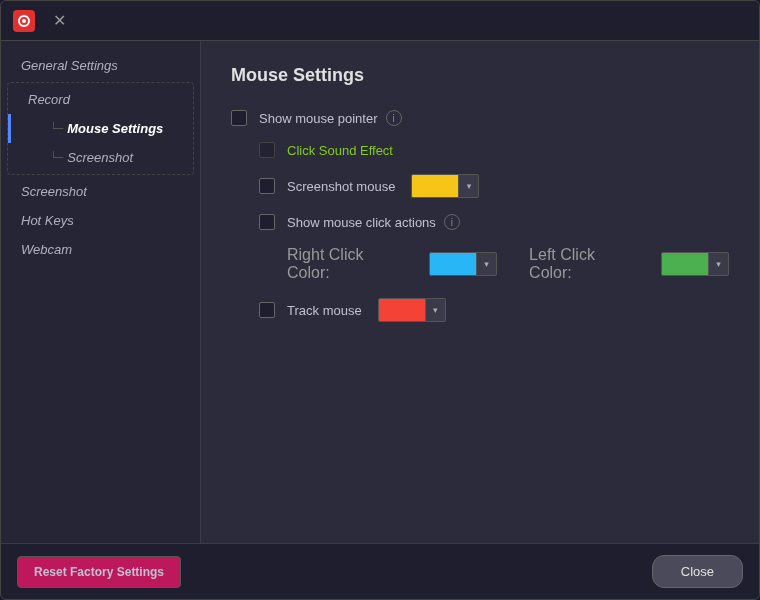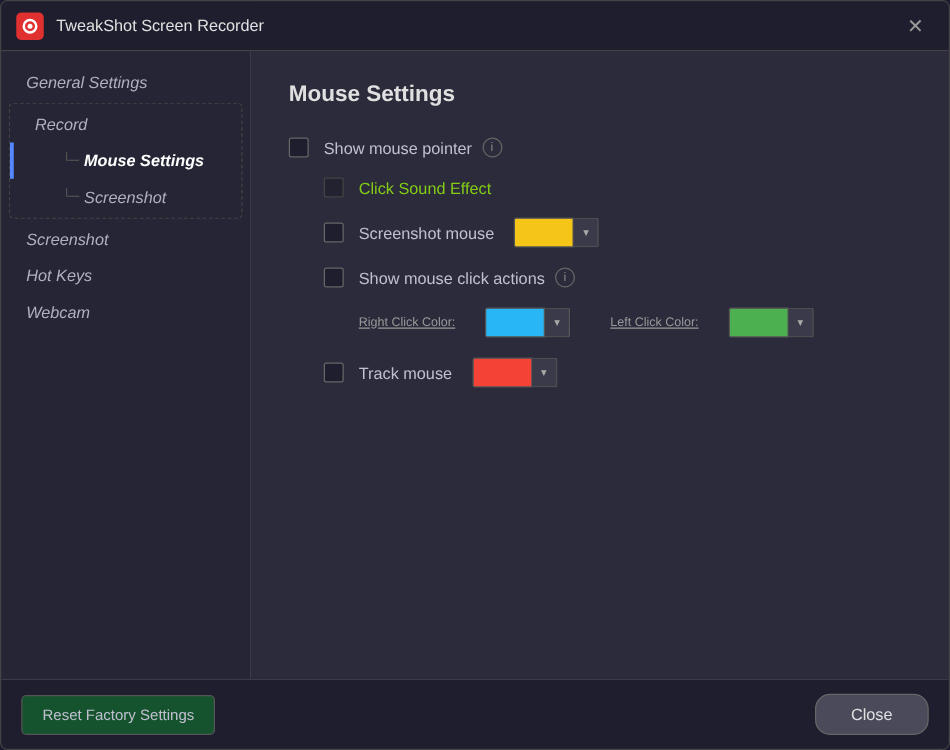--- a/index.html
+++ b/index.html
@@ -223,44 +223,44 @@
     .sub-row {
       display: flex;
       align-items: center;
       margin-bottom: 16px;
       margin-left: 56px;
       gap: 24px;
     }
 
     .sub-label {
       color: #999;
-      font-size: 10px;
-      text-decoration: underline;
+      font-size: 16px;
     }
 
     
     .footer {
       background: #1e1e2e;
       height: 56px;
       border-top: 1px solid #3a3a4a;
       display: flex;
       align-items: center;
       padding: 0 16px;
       flex-shrink: 0;
       justify-content: space-between;
     }
 
     .btn-reset {
-      background: #14532d;
+      background: #be185d;
       color: #c0c0d0;
       border: 1px solid #555;
       padding: 8px 16px;
       border-radius: 4px;
       font-size: 12px;
       cursor: pointer;
+      font-weight: bold;
     }
 
     .btn-close {
       background: #4a4a5a;
       color: #e0e0e0;
       border: 1px solid #666;
       padding: 8px 28px;
       border-radius: 12px;
       font-size: 13px;
       cursor: pointer;
@@ -271,21 +271,20 @@
 
 <div class="window">
 
   <div class="title-bar">
     <div class="title-bar-icon">
       <svg width="14" height="14" viewBox="0 0 14 14">
         <circle cx="7" cy="7" r="5" fill="none" stroke="white" stroke-width="2"></circle>
         <circle cx="7" cy="7" r="2" fill="white"></circle>
       </svg>
     </div>
-    <span class="title-bar-text">TweakShot Screen Recorder</span>
     <div class="title-bar-close">✕</div>
   </div>
 
   <div class="main-content">
 
     <div class="sidebar">
 
       <div class="sidebar-item">
         <span>General Settings</span>
       </div>

